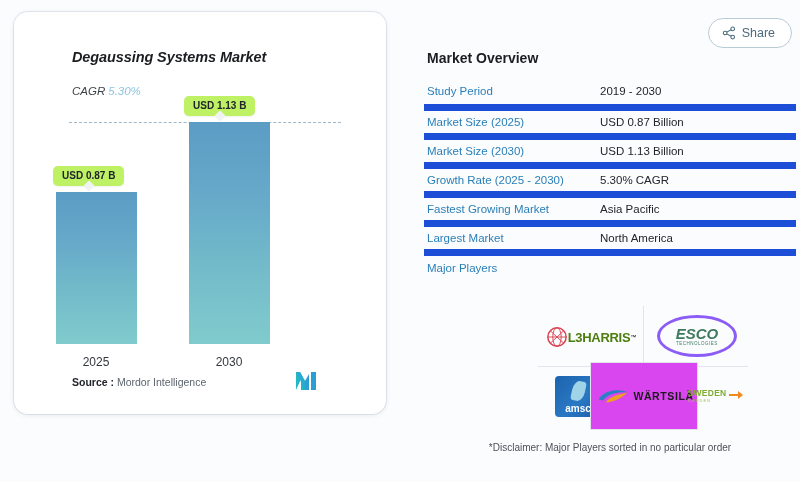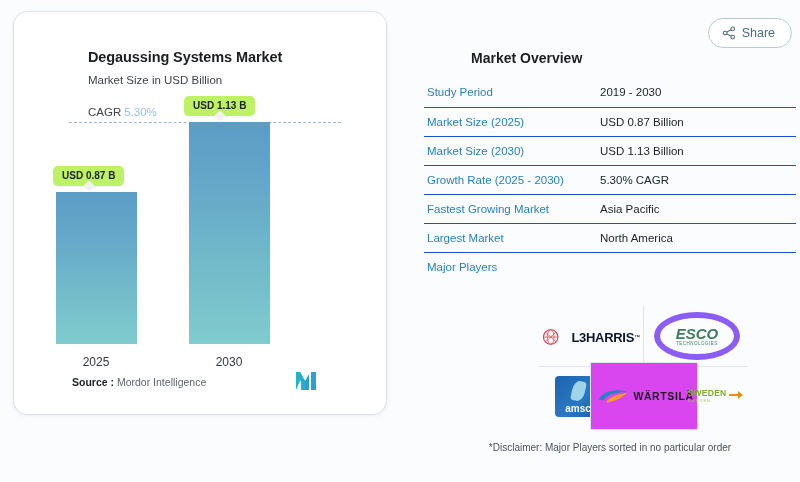--- a/index.html
+++ b/index.html
@@ -27,22 +27,23 @@
     top: 12px;
     width: 372px;
     height: 402px;
     background: #ffffff;
     border-radius: 14px;
     box-shadow: 0 1px 5px rgba(40,60,90,0.10), 0 0 0 1px rgba(225,231,238,0.9);
     overflow: hidden;
   }
   #chart-header {
     position: absolute;
-    left: 16px; top: 0; right: 0;
+    left: 0; top: 0; right: 0;
     padding: 36px 0 0 58px;
+    font-style: italic;
   }
   #chart-title {
     font-size: 14.5px;
     font-weight: bold;
     color: #1b1d21;
     letter-spacing: -0.1px;
     line-height: 1.3;
   }
   #chart-subtitle {
     font-size: 11.5px;
@@ -174,32 +175,31 @@
     font-size: 12.5px;
     cursor: pointer;
   }
   #overview-title {
     position: absolute;
     left: 17px;
     top: 50px;
     font-size: 14px;
     font-weight: bold;
     color: #1b1d21;
-    margin-left: 44px;
   }
   #overview-table {
     position: absolute;
     left: 14px;
     top: 78px;
     width: 372px;
     border-collapse: collapse;
   }
   #overview-table tr { height: 29px; }
   #overview-table td {
-    border-bottom: 1px solid #1d4ed8;
+    border-bottom: 7px solid #1d4ed8;
     font-size: 11.5px;
     padding: 0 0 0 3px;
     vertical-align: middle;
   }
   #overview-table td.k {
     color: #2a7fb8;
     width: 170px;
   }
   #overview-table td.v {
     color: #22262b;
@@ -234,28 +234,27 @@
     left: 52px; top: 56px; width: 106px; height: 66px;
     background: #d946ef;
     border: 1px solid #dfe5ea;
     flex-direction: row;
     gap: 1px;
   }
 
   .l3-text {
     font-size: 13px;
     font-weight: bold;
-    color: #0f172a;
+    color: #4d7c0f;
     letter-spacing: -0.3px;
-    padding-left: 12px;
   }
   .tm { font-size: 6px; vertical-align: super; }
   .esco-ell {
     width: 74px; height: 36px;
-    border: 6px solid #8b5cf6;
+    border: 3px solid #8b5cf6;
     border-radius: 50%;
     display: flex; flex-direction: column;
     align-items: center; justify-content: center;
     color: #3f7a5f;
   }
   .esco-main { font-size: 15px; font-weight: bold; font-style: italic; letter-spacing: 0px; line-height: 1; }
   .esco-sub { font-size: 4.5px; letter-spacing: 0.5px; line-height: 1; margin-top: 1px; }
   .amsc-box {
     width: 46px; height: 41px;
     background: linear-gradient(135deg, #1c63ad 0%, #2a78c4 55%, #1b5ea6 100%);
@@ -292,21 +291,20 @@
 </style>
 </head>
 <body>
 
 <div id="page">
 
   <div id="chart-card">
 
     <div id="chart-header">
       <div id="chart-title">Degaussing Systems Market</div>
-      <div id="chart-subtitle">Market Size in USD Billion</div>
       <div id="cagr-line">
         <span>CAGR</span><span id="cagr-value">5.30%</span>
       </div>
     </div>
 
     <div id="plot">
       <div class="dashline" style="bottom:180px;"></div>
 
       <div class="bar" id="bar-2025"></div>
       <div class="bar" id="bar-2030"></div>

